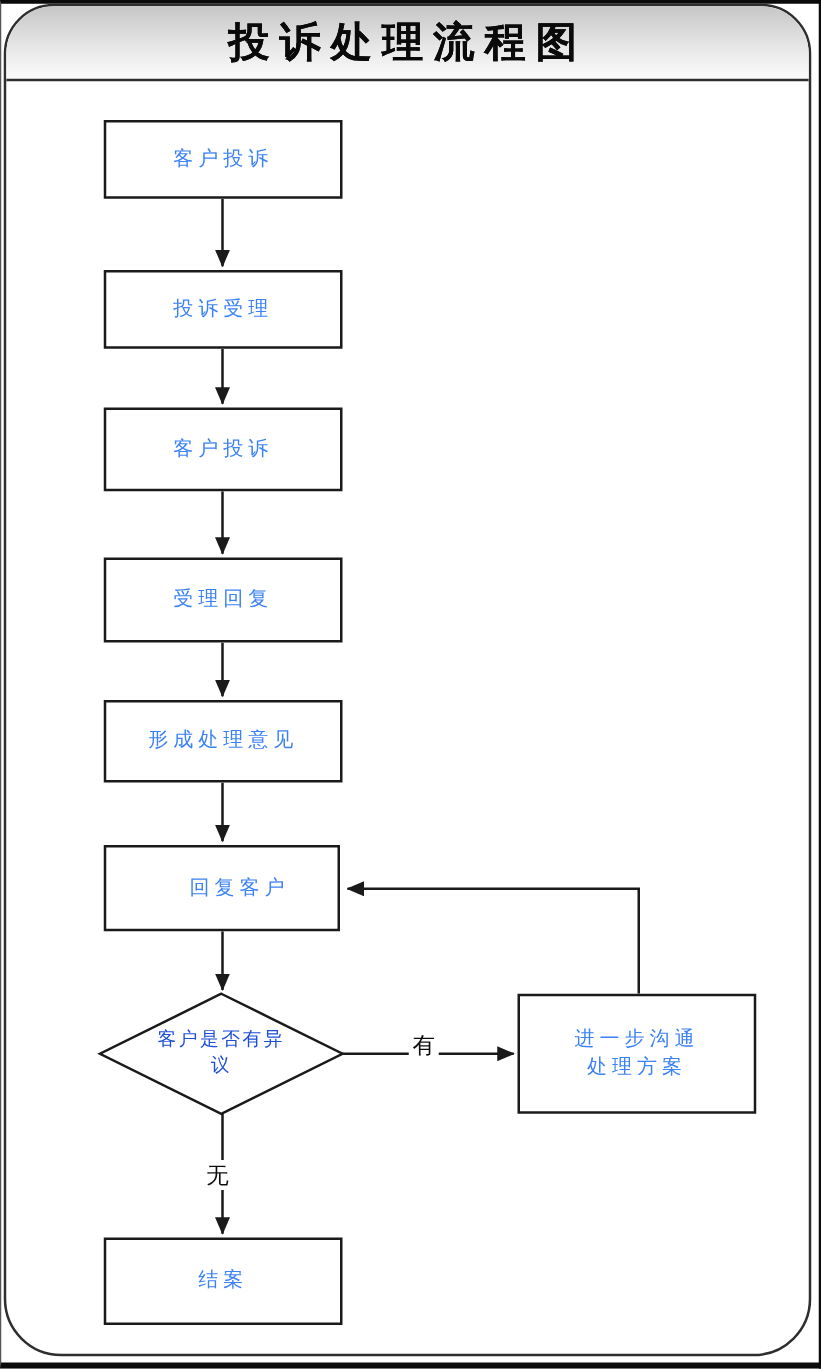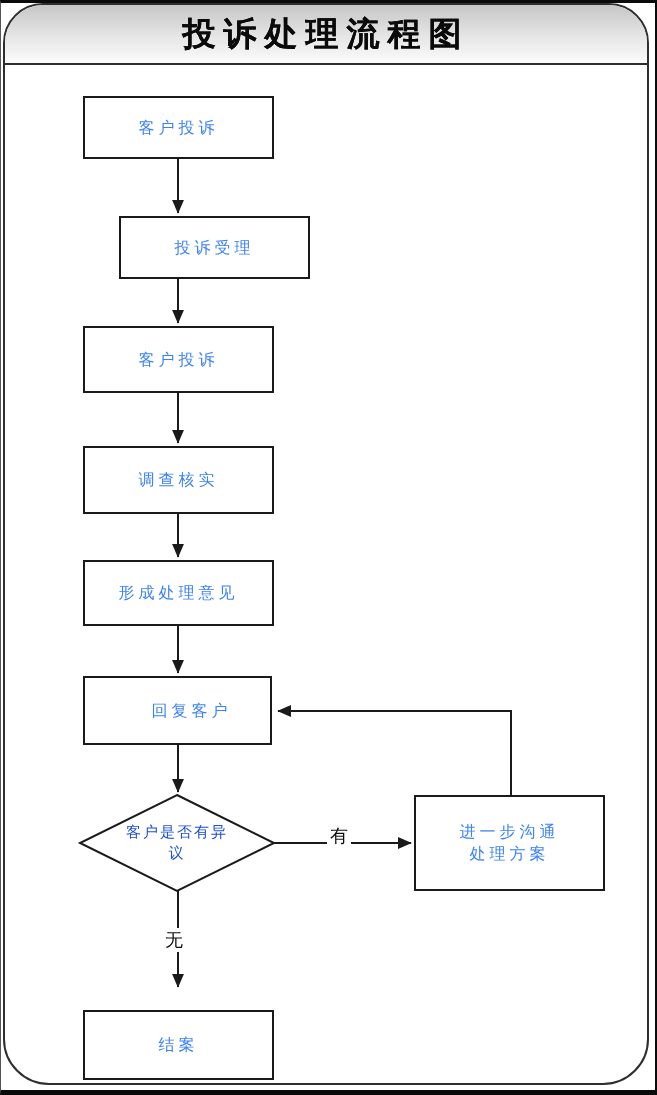--- a/index.html
+++ b/index.html
@@ -46,27 +46,27 @@
     box-sizing:border-box;
     background:#ffffff;
     border:2px solid #1a1a1a;
     display:flex; align-items:center; justify-content:center;
     text-align:center;
     font-size:16px; letter-spacing:4px;
     color:#3b82f6;
     line-height:22px;
   }
   .n1 { left:82px;  top:93px;  width:191px; height:63px; }
-  .n2 { left:82px;  top:213px; width:191px; height:63px;margin-left:36px; }
+  .n2 { left:82px;  top:213px; width:191px; height:63px; }
   .n3 { left:82px;  top:323px; width:191px; height:67px; }
   .n4 { left:82px;  top:443px; width:191px; height:68px; }
   .n5 { left:82px;  top:557px; width:191px; height:66px; }
   .n6 { left:82px;  top:673px; width:189px; height:69px;padding-left:28px; }
   .n7 { left:413px; top:792px; width:191px; height:96px; padding:0 36px; }
-  .n8 { left:82px;  top:987px; width:191px; height:70px;margin-top:20px; }
+  .n8 { left:82px;  top:987px; width:191px; height:70px; }
   .diamond-label {
     position:absolute; left:120px; top:818px; width:112px;
     text-align:center;
     font-size:15px; letter-spacing:2px; line-height:21px;
     color:#1d4ed8;
   }
   .edge-label {
     position:absolute;
     background:#ffffff;
     font-size:18px; color:#0d0d0d;
@@ -110,21 +110,21 @@
   <div class="node n1">
     <span>客户投诉</span>
   </div>
   <div class="node n2">
     <span>投诉受理</span>
   </div>
   <div class="node n3">
     <span>客户投诉</span>
   </div>
   <div class="node n4">
-    <span>调查核实</span>
+    <span>受理回复</span>
   </div>
   <div class="node n5">
     <span>形成处理意见</span>
   </div>
   <div class="node n6">
     <span>回复客户</span>
   </div>
   <div class="diamond-label">客户是否有异议</div>
   <div class="node n7">
     <span>进一步沟通处理方案</span>

